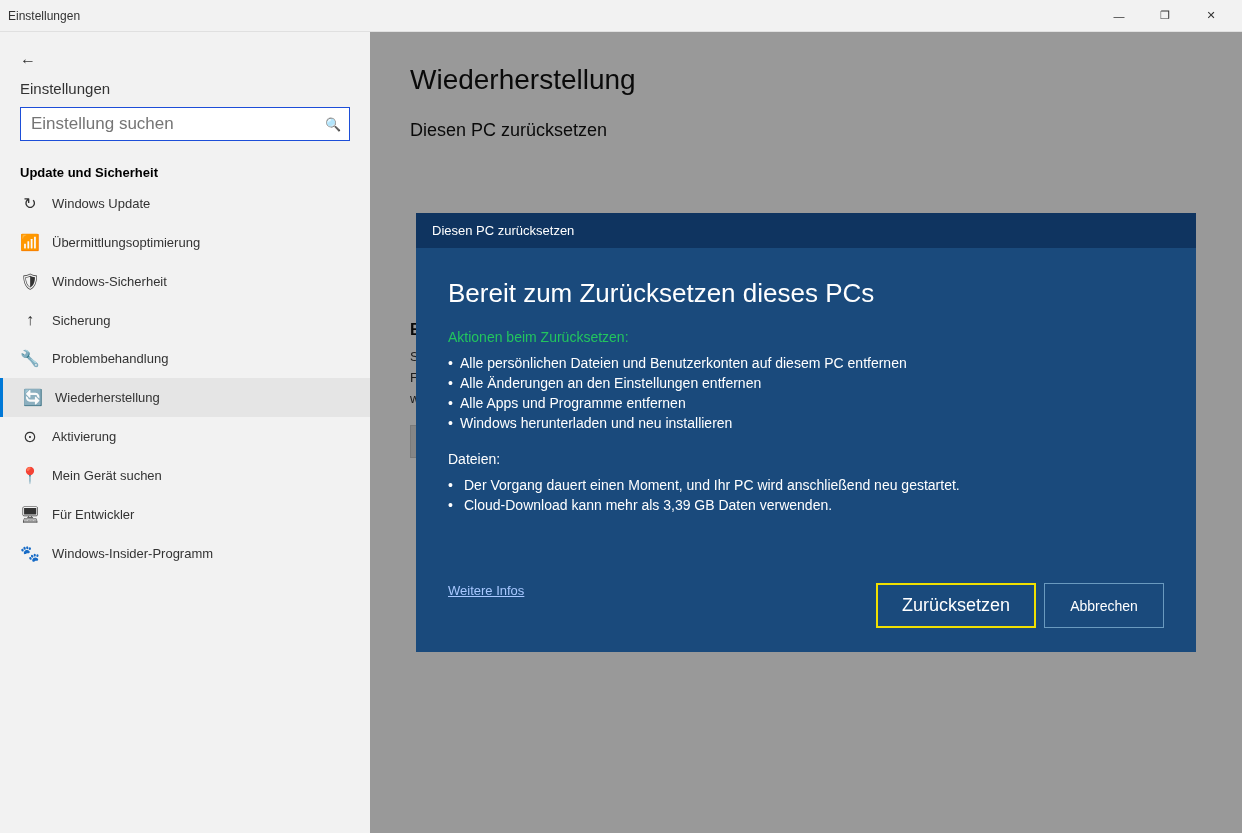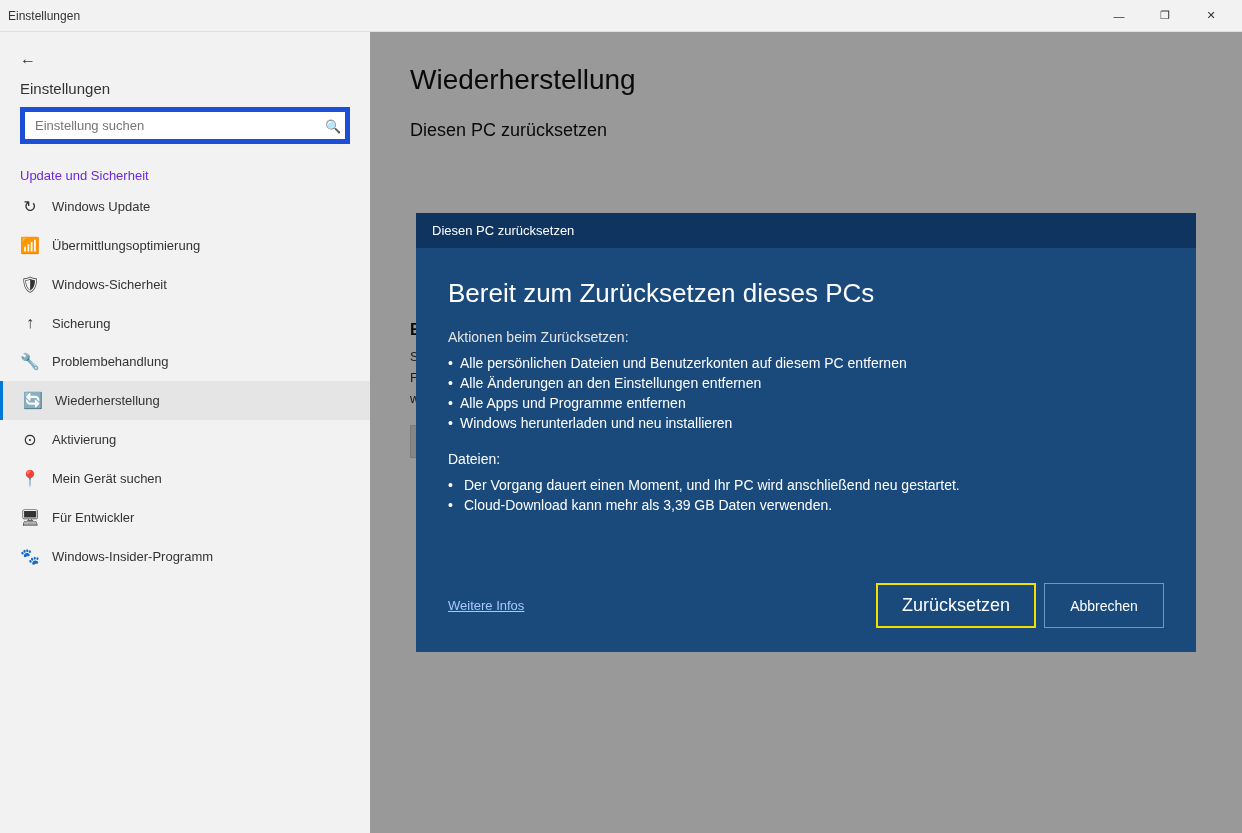--- a/index.html
+++ b/index.html
@@ -83,39 +83,39 @@
       color: #333;
     }
 
     .search-box {
       margin: 0 20px 16px 20px;
       position: relative;
     }
     .search-box input {
       width: 100%;
       padding: 6px 32px 6px 10px;
-      border: 5px solid #1d4ed8;
+      border: 1px solid #1d4ed8;
       background: #fff;
-      font-size: 13px;
+      font-size: 17px;
       color: #333;
       outline: none;
     }
     .search-icon-btn {
       position: absolute;
       right: 8px;
       top: 50%;
       transform: translateY(-50%);
       font-size: 13px;
       color: #666;
     }
 
     .sidebar-section-title {
       font-size: 13px;
-      font-weight: 400;
-      color: #6d28d9;
+      font-weight: 700;
+      color: #000000;
       padding: 8px 20px 4px 20px;
     }
 
     .sidebar-item {
       display: flex;
       align-items: center;
       gap: 12px;
       padding: 10px 20px;
       cursor: pointer;
       font-size: 13px;
@@ -204,21 +204,21 @@
 
     .modal-main-title {
       font-size: 26px;
       font-weight: 300;
       color: #fff;
       margin-bottom: 20px;
     }
 
     .modal-section-label {
       font-size: 14px;
-      color: #e5e5e5;
+      color: #22c55e;
       margin-bottom: 8px;
     }
 
     .modal-bullet-list {
       list-style: none;
       margin-bottom: 18px;
       padding-left: 0;
     }
     .modal-bullet-list li {
       font-size: 14px;
@@ -252,21 +252,21 @@
       position: relative;
     }
     .modal-hint-list li::before {
       content: '•';
       position: absolute;
       left: 0;
     }
 
     .modal-footer {
       display: flex;
-      align-items: center;
+      align-items: flex-start;
       justify-content: space-between;
       padding: 0 32px 24px 32px;
     }
 
     .modal-link {
       color: #a8c8ff;
       font-size: 13px;
       text-decoration: underline;
       cursor: pointer;
     }

